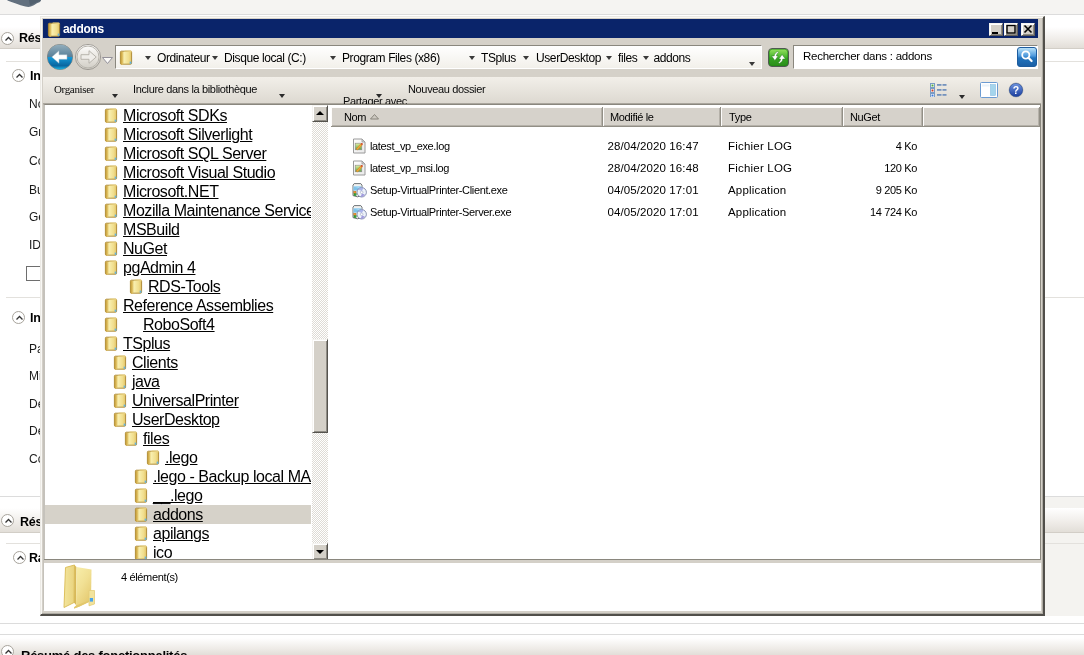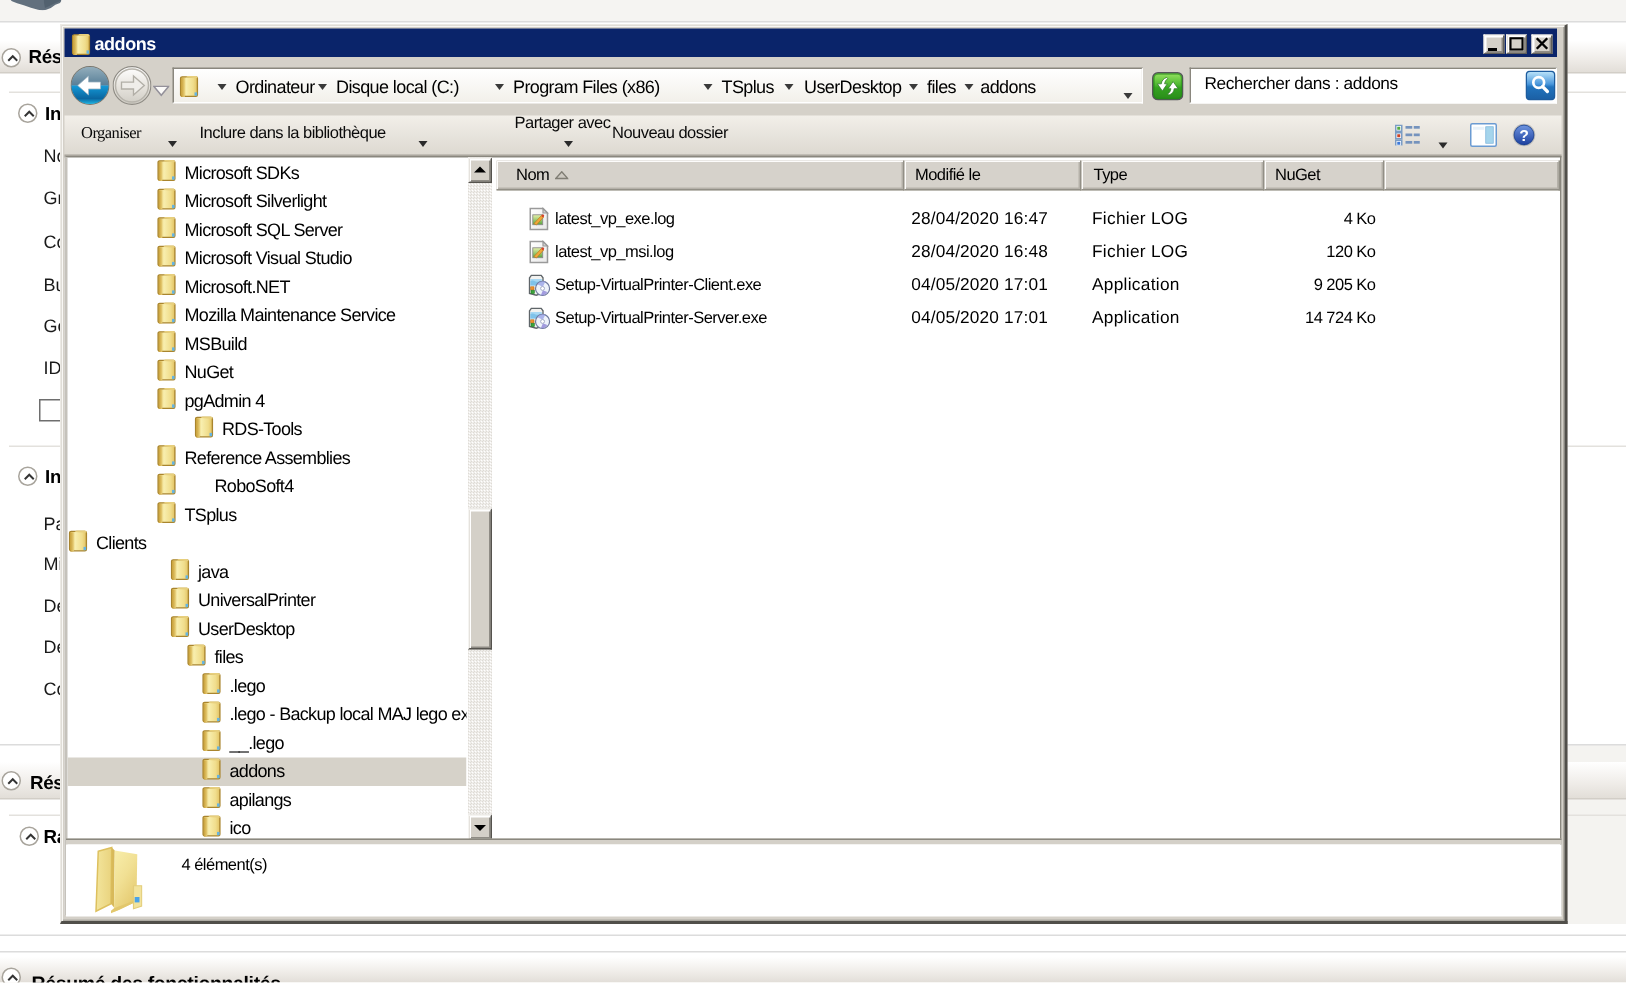--- a/index.html
+++ b/index.html
@@ -28,21 +28,21 @@
 .addr{left:115px;top:45px;width:647px;height:24px;background:linear-gradient(#fff,#f2f0ea);border:1px solid;border-color:#8a877e #fff #fff #8a877e;box-sizing:border-box;}
 .srch{left:793px;top:45px;width:245px;height:24px;background:#fff;border:1px solid;border-color:#8a877e #fff #fff #8a877e;box-sizing:border-box;}
 .crumbsep{width:0;height:0;border-left:3.5px solid transparent;border-right:3.5px solid transparent;border-top:4px solid #3a3a3a;display:inline-block;}
 .bc{font-size:12px;letter-spacing:-0.4px;}
 
 .cmdbar{left:43px;top:77px;width:998px;height:27px;background:linear-gradient(#f2efe9,#ddd9d1);border-bottom:1px solid #aaa69d;box-sizing:border-box;}
 .cmdtext{font-size:11px;letter-spacing:-0.35px;color:#0a0a0a;}
 .dn{width:0;height:0;border-left:3.5px solid transparent;border-right:3.5px solid transparent;border-top:4px solid #2a2a2a;display:inline-block;}
 
 .content{left:43px;top:104px;width:998px;height:506px;background:#fff;border:1px solid #8a877e;border-left:2px solid #c5c2bb;border-bottom:none;box-sizing:border-box;}
-.treerow{font-size:12px;letter-spacing:-0.45px;white-space:nowrap;height:19px;line-height:19px;}
+.treerow{font-size:16px;letter-spacing:-0.45px;white-space:nowrap;height:19px;line-height:19px;text-decoration:underline;}
 .sel{background:#d6d2c9;}
 
 .sbtrack{left:312px;top:105px;width:16px;height:455px;background-image:conic-gradient(#fff 25%,#dedbd5 0 50%,#fff 0 75%,#dedbd5 0);background-size:2px 2px;}
 .sbbtn{width:16px;height:17px;background:#d4d0c8;border:1px solid;border-color:#f5f4f1 #55534e #55534e #f5f4f1;box-shadow:inset 1px 1px 0 #fff, inset -1px -1px 0 #8f8c85;box-sizing:border-box;}
 .sbthumb{left:312px;top:339px;width:16px;height:94px;background:#d4d0c8;border:1px solid;border-color:#f5f4f1 #55534e #55534e #f5f4f1;box-shadow:inset 1px 1px 0 #fff, inset -1px -1px 0 #8f8c85;box-sizing:border-box;}
 .arrY{width:0;height:0;border-left:4px solid transparent;border-right:4px solid transparent;}
 
 .hdr{top:107px;height:20px;background:#d6d2cb;border-right:1px solid #928f86;border-bottom:1px solid #928f86;box-shadow:inset 1px 1px 0 #fdfcfb, inset -1px -1px 0 #b5b1a9;box-sizing:border-box;font-size:11px;letter-spacing:-0.35px;line-height:20px;}
 .lrow{font-size:11px;letter-spacing:-0.35px;height:22px;line-height:22px;white-space:nowrap;}
 
@@ -263,21 +263,21 @@
       <rect x="0.5" y="0.5" width="19" height="19" rx="2.5" fill="url(#gmag)" stroke="#1d5c9e"></rect>
       <circle cx="8.8" cy="8" r="3.6" fill="none" stroke="#fff" stroke-width="1.8"></circle>
       <path d="M11.4 10.7 L14.6 14" stroke="#fff" stroke-width="2.2" stroke-linecap="round"></path>
     </svg></div>
 
 <div class="abs cmdbar"></div>
 <div class="abs cmdtext" style="left:54px;top:83px;font-family:Liberation Serif, serif;">Organiser</div>
 <div class="abs" style="left:112px;top:86.5px;"><span class="dn"></span></div>
 <div class="abs cmdtext" style="left:133px;top:83px;">Inclure dans la bibliothèque</div>
 <div class="abs" style="left:279px;top:86.5px;"><span class="dn"></span></div>
-<div class="abs cmdtext" style="left:304px;top:76px;padding-left:39px;">Partager avec</div>
+<div class="abs cmdtext" style="left:304px;top:95px;padding-left:39px;">Partager avec</div>
 <div class="abs" style="left:376px;top:86.5px;"><span class="dn"></span></div>
 <div class="abs cmdtext" style="left:408px;top:83px;">Nouveau dossier</div>
 <div class="abs" id="views" style="left:930px;top:83px;"><svg width="17" height="14">
       <g>
         <rect x="0.5" y="0.5" width="4" height="4" fill="#fff" stroke="#7a9cc4"></rect>
         <rect x="1.5" y="1.5" width="2" height="2" fill="#53a93f"></rect>
         <rect x="7" y="1" width="4.5" height="1.8" fill="#7593bd"></rect>
         <rect x="12.5" y="1" width="4" height="1.8" fill="#7593bd"></rect>
         <rect x="0.5" y="5.5" width="4" height="4" fill="#fff" stroke="#7a9cc4"></rect>
         <rect x="1.5" y="6.5" width="2" height="2" fill="#cc4125"></rect>
@@ -387,21 +387,21 @@
           <path d="M4.8 1.6 l1.2-1 h5.6 a1 1 0 0 1 1 1 l-0.1 0.6z" fill="#e7cf7d"></path>
           <rect x="10.7" y="11.6" width="1.7" height="2.2" fill="#62b4e4"></rect>
         </svg></span><span style="margin-left:5px;padding-left:20px;">RoboSoft4</span></div>
 <div class="treerow" style="padding-left:59px;"><span style="display:inline-block;vertical-align:-2px;"><svg width="14" height="15" viewBox="0 0 14 15" style="display:block">
           <defs></defs>
           <path d="M1.4 2.2 a1 1 0 0 1 1-1 h9.2 a1 1 0 0 1 1 1 v11 a1 1 0 0 1-1 1 H2.4 a1 1 0 0 1-1-1z" fill="url(#gfoldH)" stroke="#a9852e" stroke-width="0.9"></path>
           <path d="M1.9 2 h2.3 v12.6 H1.9z" fill="url(#gspine)"></path>
           <path d="M4.8 1.6 l1.2-1 h5.6 a1 1 0 0 1 1 1 l-0.1 0.6z" fill="#e7cf7d"></path>
           <rect x="10.7" y="11.6" width="1.7" height="2.2" fill="#62b4e4"></rect>
         </svg></span><span style="margin-left:5px;">TSplus</span></div>
-<div class="treerow" style=""><span style="display:inline-block;vertical-align:-2px;"><svg width="14" height="15" viewBox="0 0 14 15" style="display:block">
+<div class="treerow" style="padding-left:68px;"><span style="display:inline-block;vertical-align:-2px;"><svg width="14" height="15" viewBox="0 0 14 15" style="display:block">
           <defs></defs>
           <path d="M1.4 2.2 a1 1 0 0 1 1-1 h9.2 a1 1 0 0 1 1 1 v11 a1 1 0 0 1-1 1 H2.4 a1 1 0 0 1-1-1z" fill="url(#gfoldH)" stroke="#a9852e" stroke-width="0.9"></path>
           <path d="M1.9 2 h2.3 v12.6 H1.9z" fill="url(#gspine)"></path>
           <path d="M4.8 1.6 l1.2-1 h5.6 a1 1 0 0 1 1 1 l-0.1 0.6z" fill="#e7cf7d"></path>
           <rect x="10.7" y="11.6" width="1.7" height="2.2" fill="#62b4e4"></rect>
         </svg></span><span style="margin-left:5px;">Clients</span></div>
 <div class="treerow" style="padding-left:68px;"><span style="display:inline-block;vertical-align:-2px;"><svg width="14" height="15" viewBox="0 0 14 15" style="display:block">
           <defs></defs>
           <path d="M1.4 2.2 a1 1 0 0 1 1-1 h9.2 a1 1 0 0 1 1 1 v11 a1 1 0 0 1-1 1 H2.4 a1 1 0 0 1-1-1z" fill="url(#gfoldH)" stroke="#a9852e" stroke-width="0.9"></path>
           <path d="M1.9 2 h2.3 v12.6 H1.9z" fill="url(#gspine)"></path>
@@ -422,21 +422,21 @@
           <path d="M4.8 1.6 l1.2-1 h5.6 a1 1 0 0 1 1 1 l-0.1 0.6z" fill="#e7cf7d"></path>
           <rect x="10.7" y="11.6" width="1.7" height="2.2" fill="#62b4e4"></rect>
         </svg></span><span style="margin-left:5px;">UserDesktop</span></div>
 <div class="treerow" style="padding-left:79px;"><span style="display:inline-block;vertical-align:-2px;"><svg width="14" height="15" viewBox="0 0 14 15" style="display:block">
           <defs></defs>
           <path d="M1.4 2.2 a1 1 0 0 1 1-1 h9.2 a1 1 0 0 1 1 1 v11 a1 1 0 0 1-1 1 H2.4 a1 1 0 0 1-1-1z" fill="url(#gfoldH)" stroke="#a9852e" stroke-width="0.9"></path>
           <path d="M1.9 2 h2.3 v12.6 H1.9z" fill="url(#gspine)"></path>
           <path d="M4.8 1.6 l1.2-1 h5.6 a1 1 0 0 1 1 1 l-0.1 0.6z" fill="#e7cf7d"></path>
           <rect x="10.7" y="11.6" width="1.7" height="2.2" fill="#62b4e4"></rect>
         </svg></span><span style="margin-left:5px;">files</span></div>
-<div class="treerow" style="padding-left:89px;"><span style="display:inline-block;vertical-align:-2px;"><svg width="14" height="15" viewBox="0 0 14 15" style="display:block">
+<div class="treerow" style="padding-left:89px;margin-left:12px;"><span style="display:inline-block;vertical-align:-2px;"><svg width="14" height="15" viewBox="0 0 14 15" style="display:block">
           <defs></defs>
           <path d="M1.4 2.2 a1 1 0 0 1 1-1 h9.2 a1 1 0 0 1 1 1 v11 a1 1 0 0 1-1 1 H2.4 a1 1 0 0 1-1-1z" fill="url(#gfoldH)" stroke="#a9852e" stroke-width="0.9"></path>
           <path d="M1.9 2 h2.3 v12.6 H1.9z" fill="url(#gspine)"></path>
           <path d="M4.8 1.6 l1.2-1 h5.6 a1 1 0 0 1 1 1 l-0.1 0.6z" fill="#e7cf7d"></path>
           <rect x="10.7" y="11.6" width="1.7" height="2.2" fill="#62b4e4"></rect>
         </svg></span><span style="margin-left:5px;">.lego</span></div>
 <div class="treerow" style="padding-left:89px;"><span style="display:inline-block;vertical-align:-2px;"><svg width="14" height="15" viewBox="0 0 14 15" style="display:block">
           <defs></defs>
           <path d="M1.4 2.2 a1 1 0 0 1 1-1 h9.2 a1 1 0 0 1 1 1 v11 a1 1 0 0 1-1 1 H2.4 a1 1 0 0 1-1-1z" fill="url(#gfoldH)" stroke="#a9852e" stroke-width="0.9"></path>
           <path d="M1.9 2 h2.3 v12.6 H1.9z" fill="url(#gspine)"></path>

